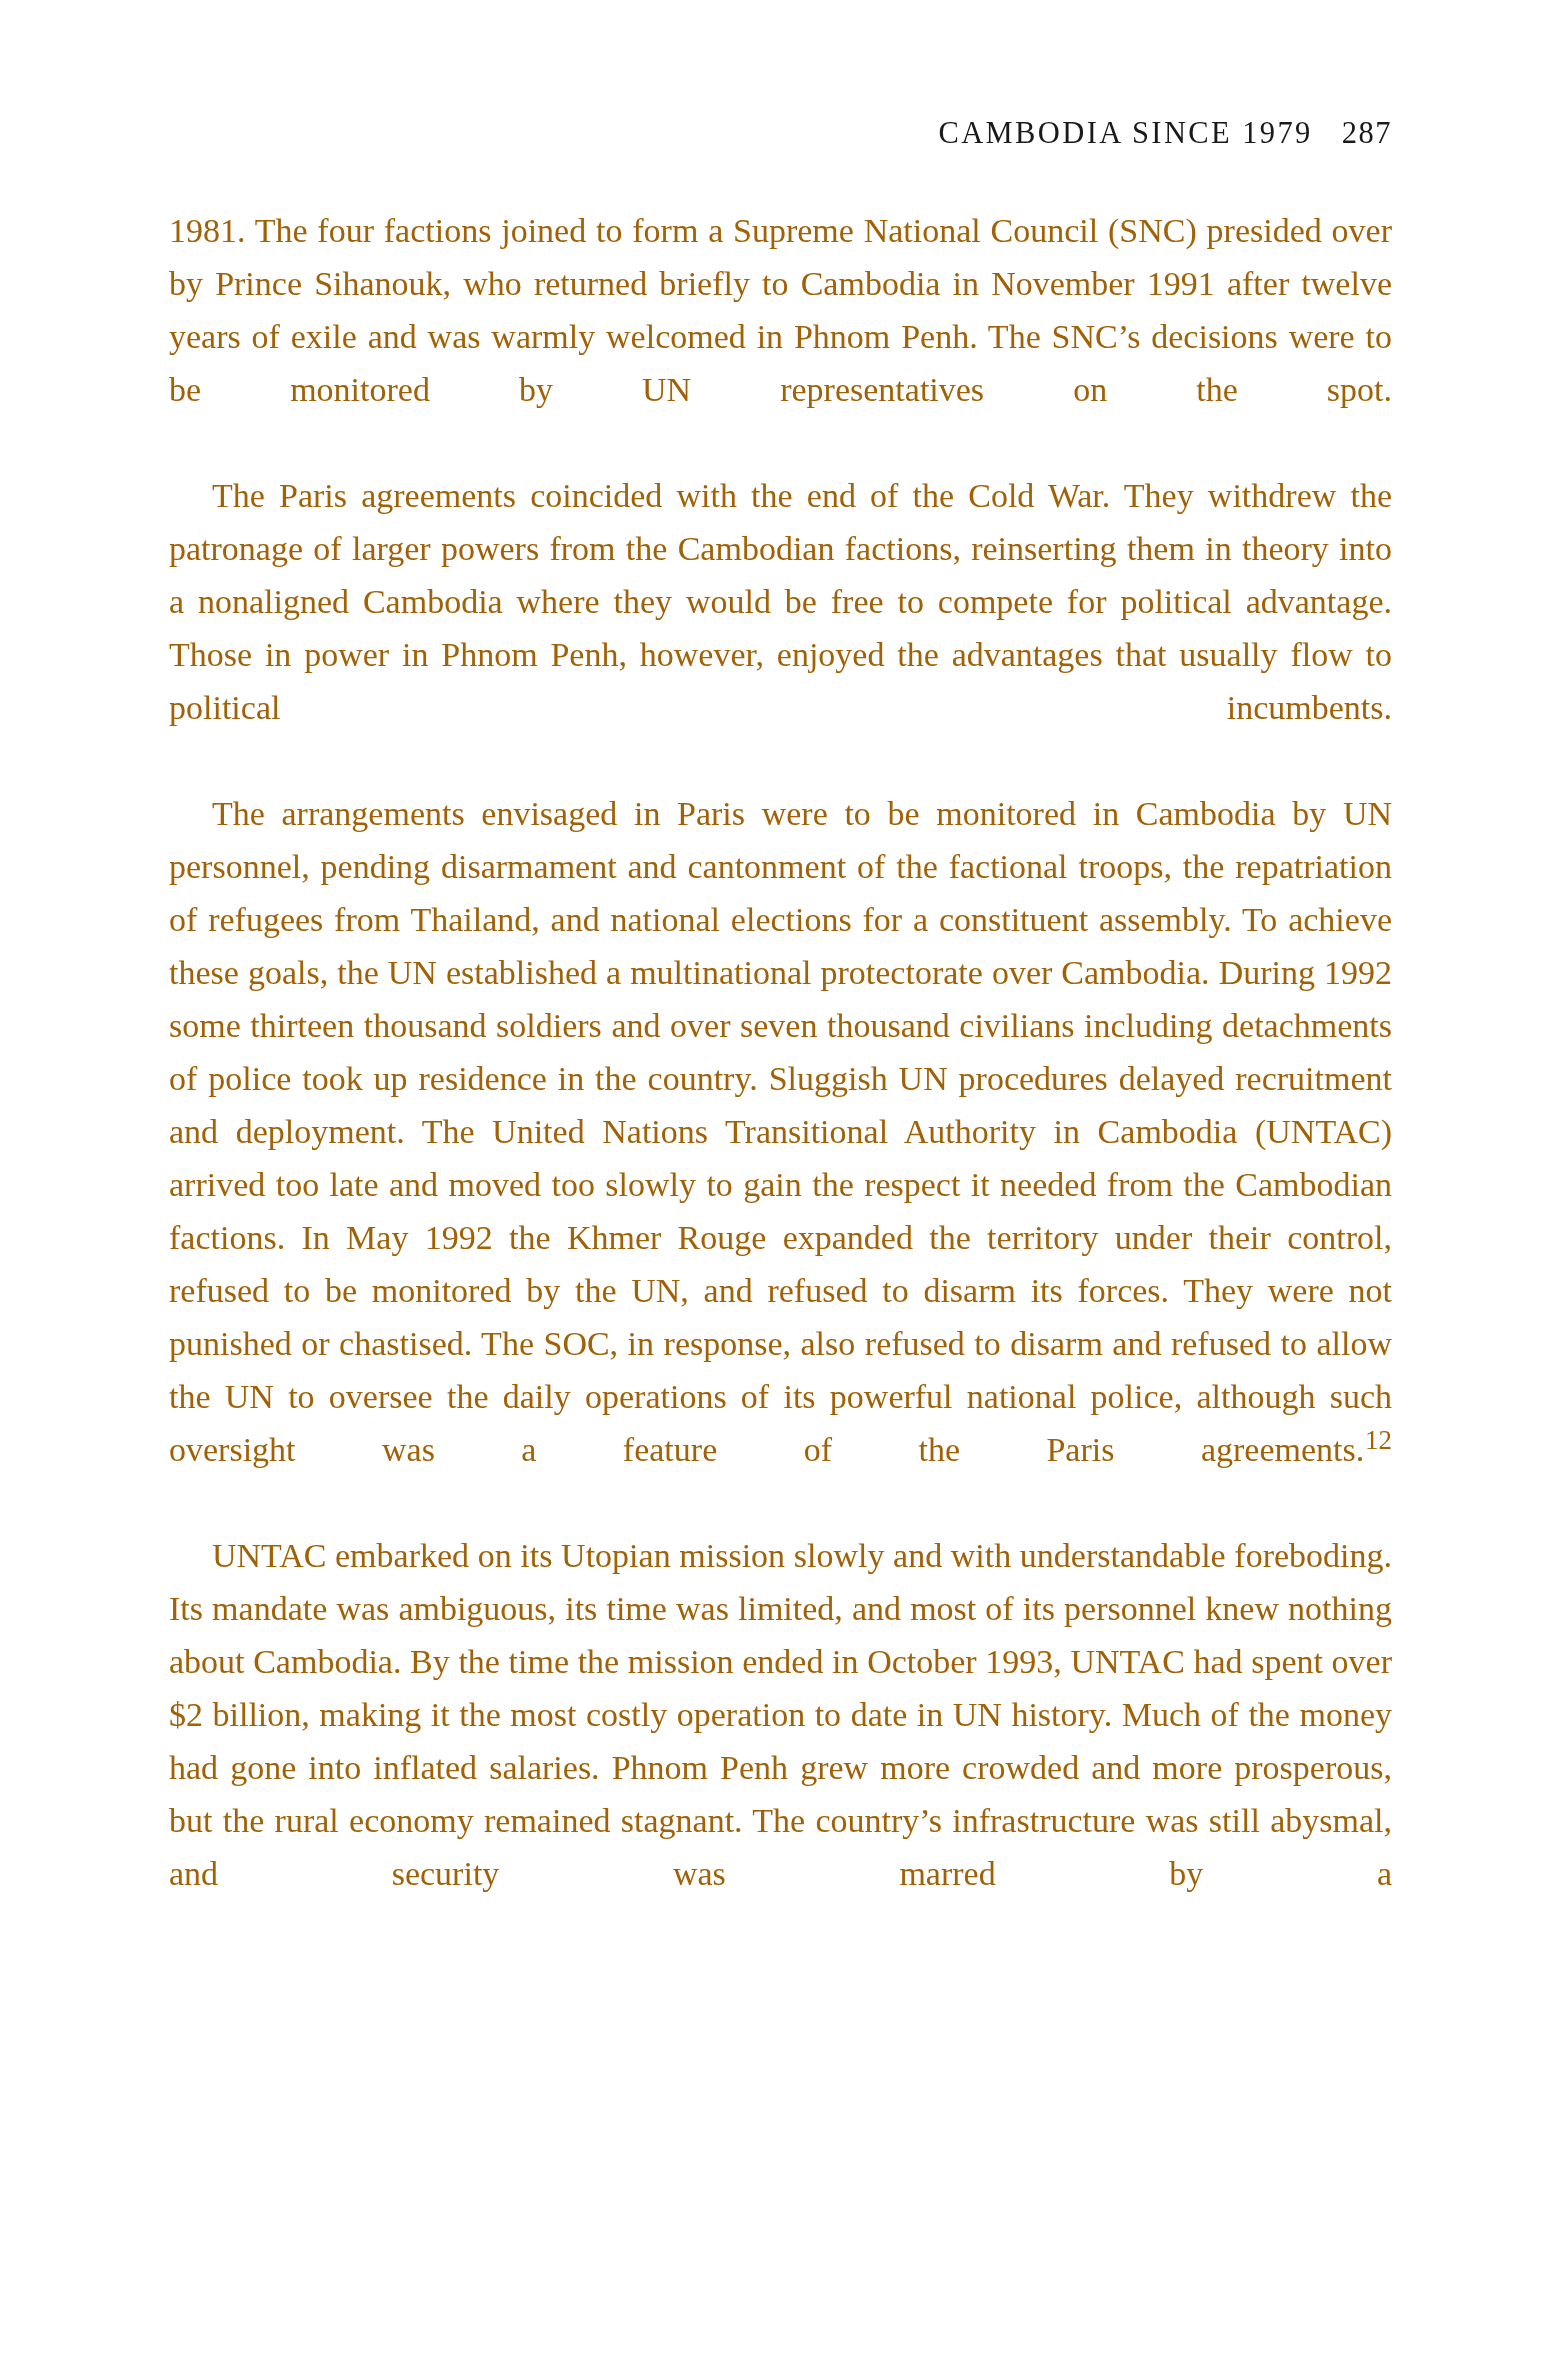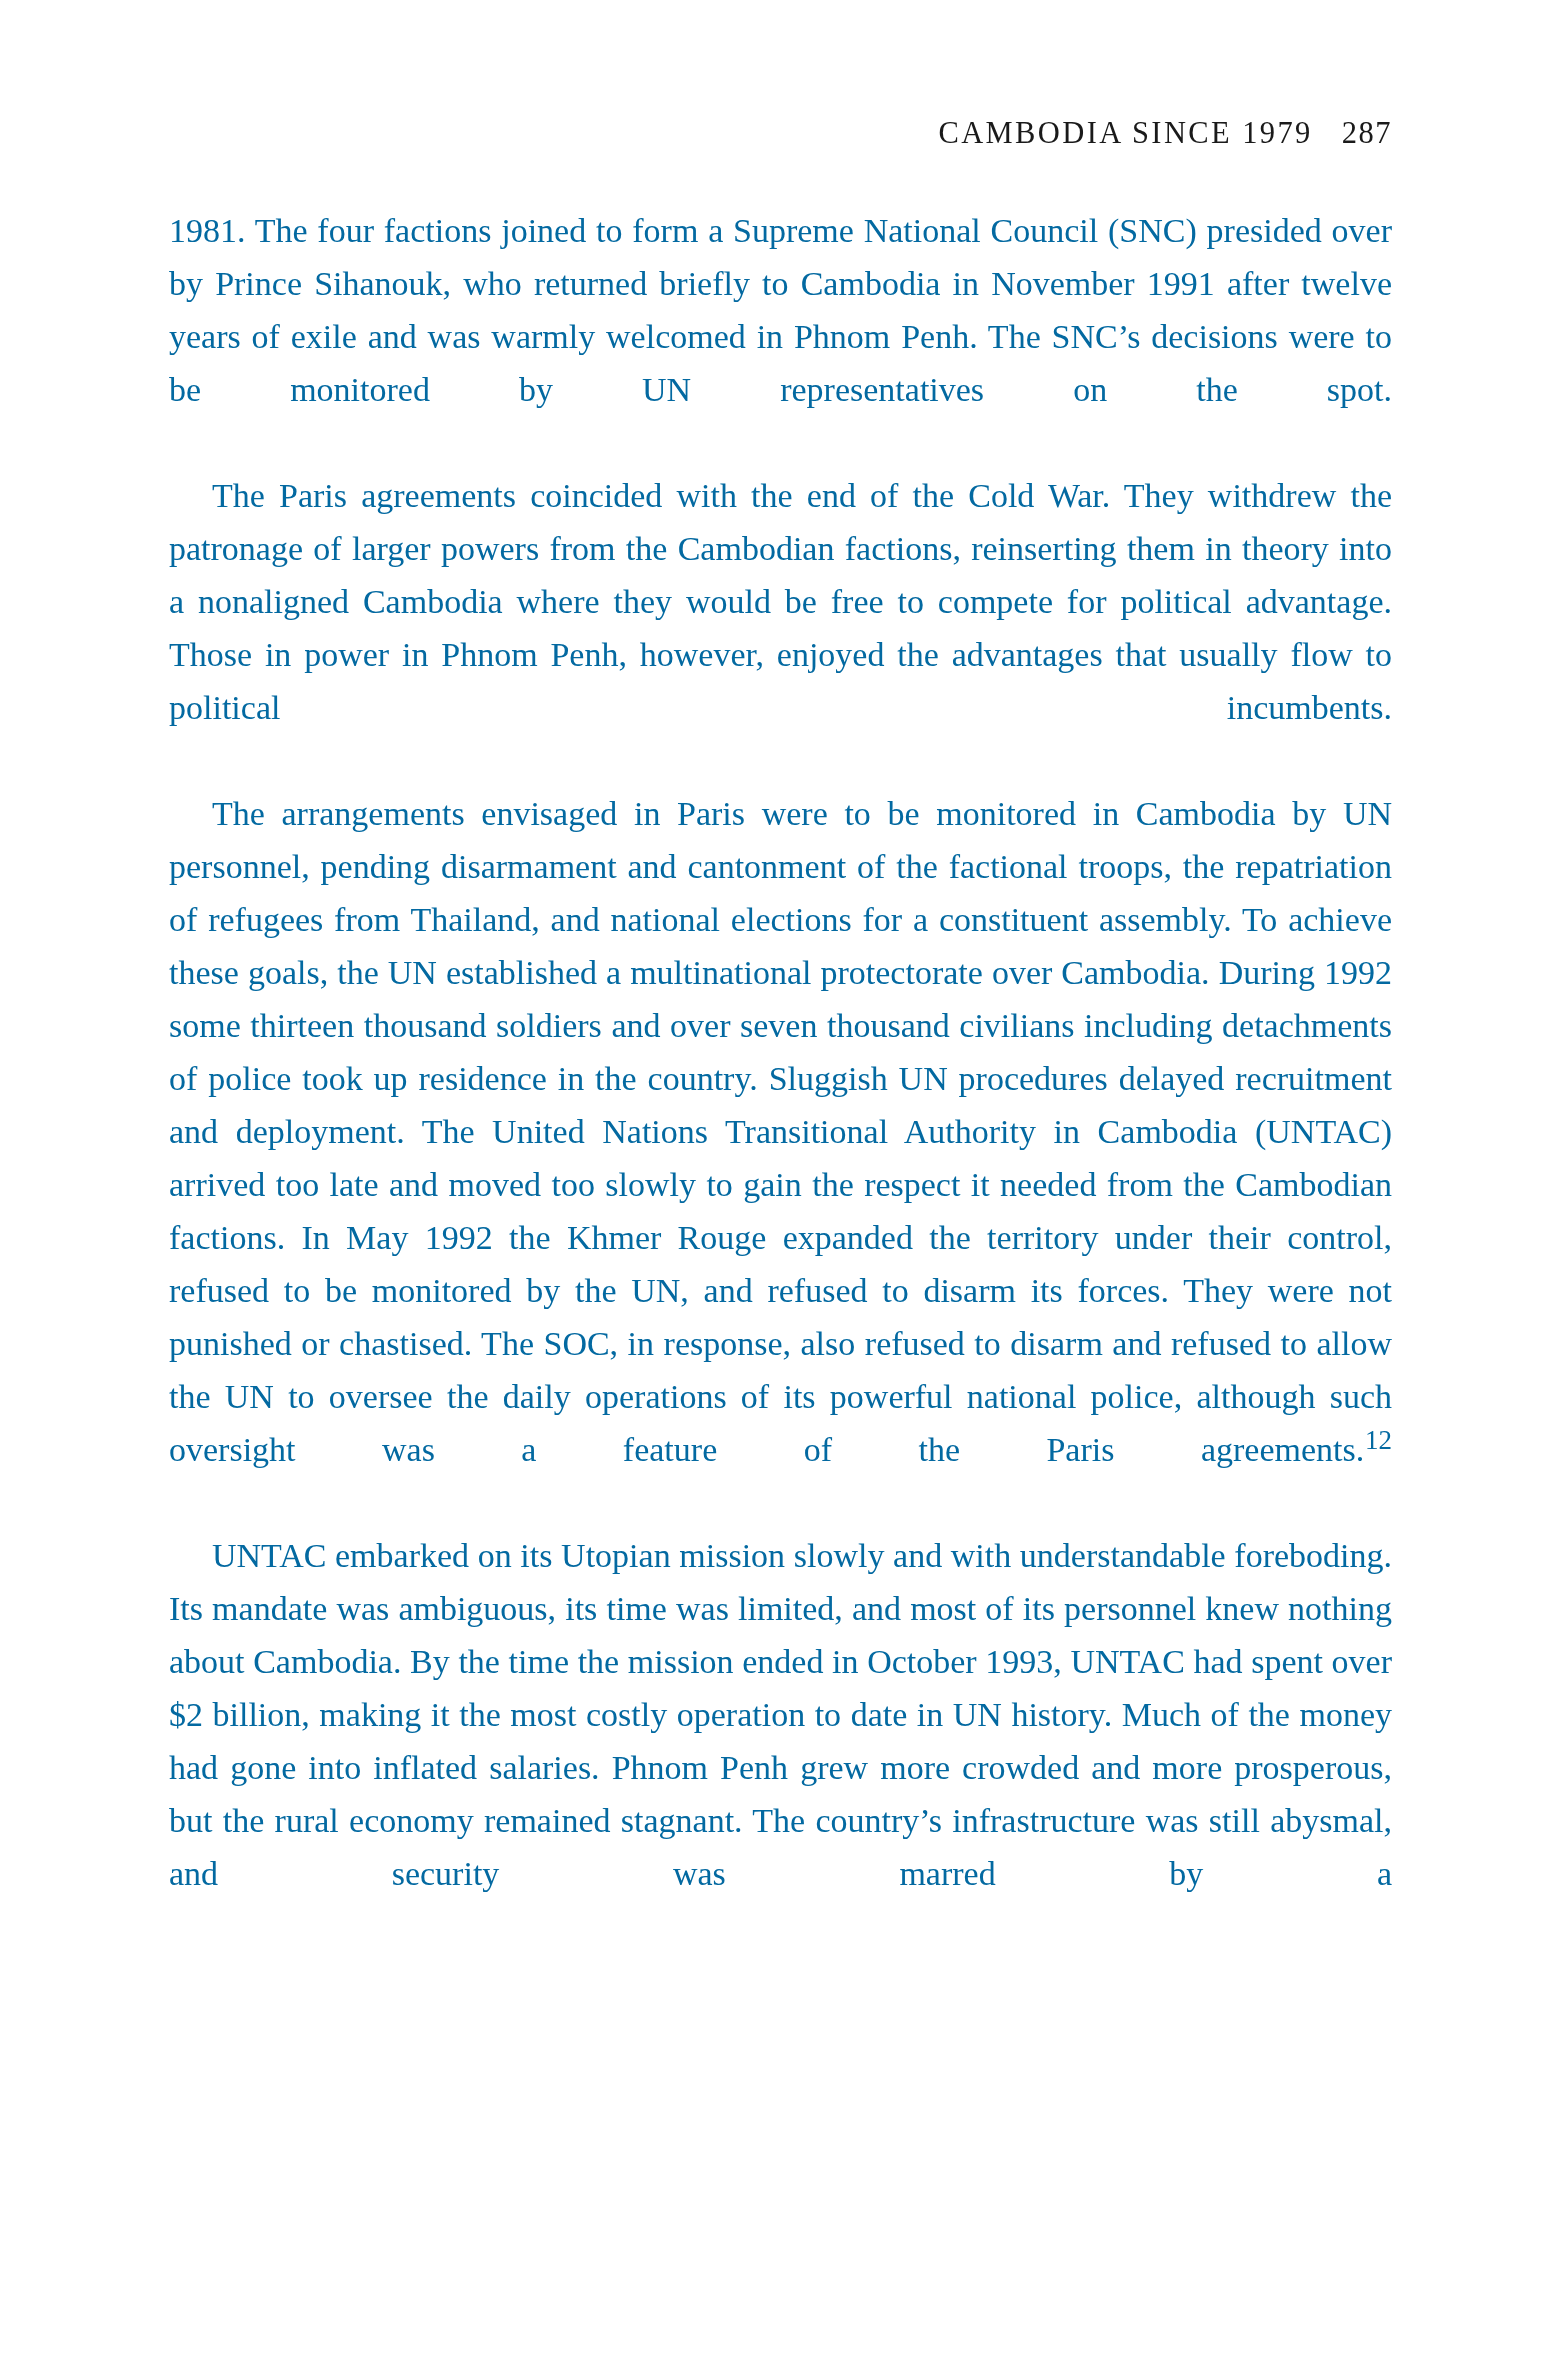--- a/index.html
+++ b/index.html
@@ -38,21 +38,21 @@
     left: 169px;
     width: 1223px;
   }
   .body-text p {
     margin: 0;
     font-size: 34px;
     line-height: 53px;
     text-align: justify;
     text-justify: inter-word;
     hyphens: none;
-    color: #0369a1;
+    color: #a16207;
   }
   .body-text p.indent {
     text-indent: 43px;
   }
   
   .body-text p.full-justify:after {
     content: "";
     display: inline-block;
     width: 100%;
   }

